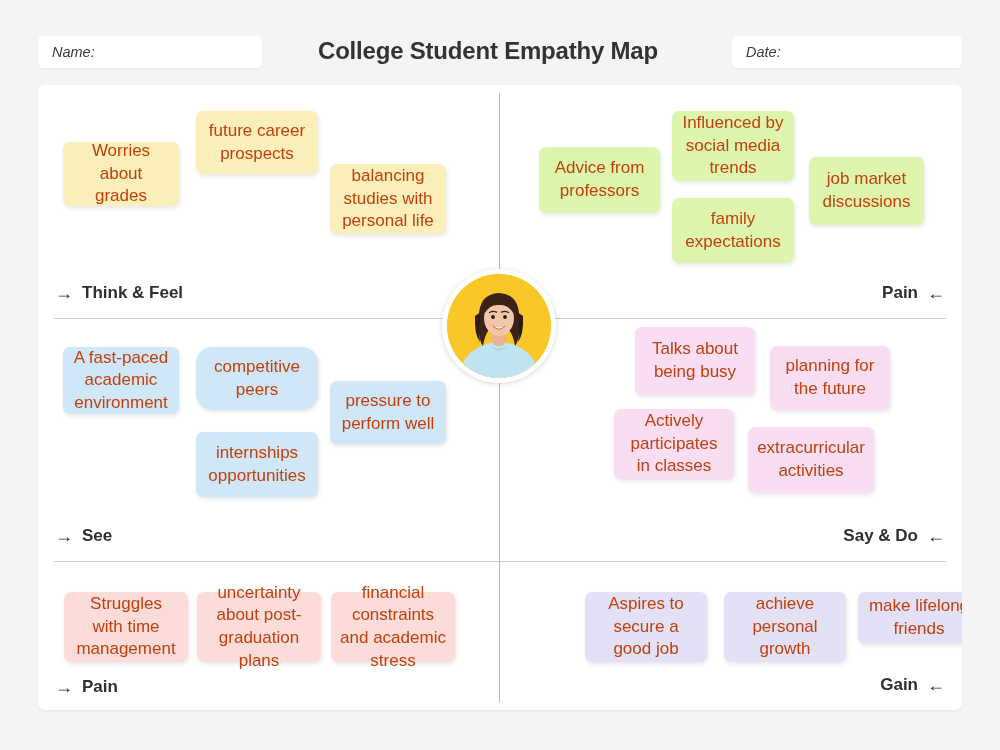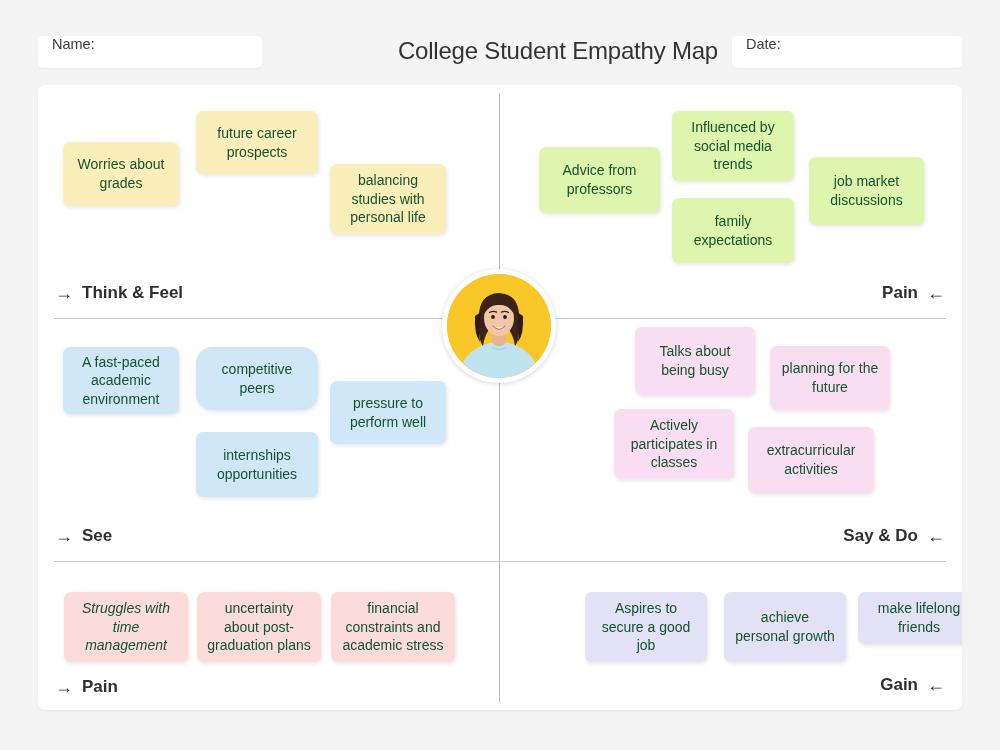--- a/index.html
+++ b/index.html
@@ -28,37 +28,38 @@
     height: 34px;
   }
 
   .field {
     position: absolute;
     top: 0;
     height: 32px;
     background: #ffffff;
     border-radius: 5px;
     display: flex;
-    align-items: flex-start;
+    align-items: center;
     padding-left: 14px;
     font-size: 14.5px;
     color: #3b3b3b;
     box-shadow: 0 1px 2px rgba(0,0,0,0.04);
+    font-style: italic;
   }
   .field-name { left: 0px;  width: 224px; }
   .field-date { left: 694px; width: 230px; }
 
   .map-title {
     position: absolute;
     left: 280px;
     top: 1px;
     width: 400px;
-    text-align: right;
+    text-align: left;
     font-size: 24px;
-    font-weight: normal;
+    font-weight: bold;
     color: #333333;
     letter-spacing: -0.2px;
   }
 
   
   .board {
     position: absolute;
     left: 38px;
     top: 85px;
     width: 924px;
@@ -109,23 +110,23 @@
   .label-gain  { right: 17px; top: 590px; }
 
   
   .note {
     position: absolute;
     border-radius: 7px;
     display: flex;
     align-items: center;
     justify-content: center;
     text-align: center;
-    font-size: 14px;
+    font-size: 17px;
     line-height: 1.33;
-    color: #14532d;
+    color: #c2410c;
     padding: 6px 9px;
     box-shadow: 1px 2px 4px rgba(0,0,0,0.10);
   }
 
   
   .avatar {
     position: absolute;
     left: 404px;
     top: 184px;
     width: 114px;
@@ -213,21 +214,21 @@
       <div class="note" style="left: 634px; top: 113px; width: 122px; height: 65px; background: rgb(221, 245, 173);">family expectations</div>
       <div class="note" style="left: 771px; top: 72px; width: 115px; height: 68px; background: rgb(221, 245, 173);">job market discussions</div>
       <div class="note" style="left: 25px; top: 262px; width: 116px; height: 67px; background: rgb(207, 231, 247);">A fast-paced academic environment</div>
       <div class="note" style="left: 158px; top: 262px; width: 122px; height: 63px; background: rgb(207, 231, 247); border-radius: 16px;">competitive peers</div>
       <div class="note" style="left: 158px; top: 347px; width: 122px; height: 65px; background: rgb(207, 231, 247); text-align: center;">internships opportunities</div>
       <div class="note" style="left: 292px; top: 296px; width: 116px; height: 63px; background: rgb(207, 231, 247);">pressure to perform well</div>
       <div class="note" style="left: 597px; top: 242px; width: 120px; height: 68px; background: rgb(249, 221, 242);">Talks about being busy</div>
       <div class="note" style="left: 732px; top: 261px; width: 120px; height: 64px; background: rgb(249, 221, 242);">planning for the future</div>
       <div class="note" style="left: 576px; top: 324px; width: 120px; height: 70px; background: rgb(249, 221, 242);">Actively participates in classes</div>
       <div class="note" style="left: 710px; top: 342px; width: 126px; height: 66px; background: rgb(249, 221, 242);">extracurricular activities</div>
-      <div class="note" style="left: 26px; top: 507px; width: 124px; height: 70px; background: rgb(251, 220, 217); font-style: italic;">Struggles with time management</div>
+      <div class="note" style="left: 26px; top: 507px; width: 124px; height: 70px; background: rgb(251, 220, 217);">Struggles with time management</div>
       <div class="note" style="left: 159px; top: 507px; width: 124px; height: 70px; background: rgb(251, 220, 217);">uncertainty about post-graduation plans</div>
       <div class="note" style="left: 293px; top: 507px; width: 124px; height: 70px; background: rgb(251, 220, 217);">financial constraints and academic stress</div>
       <div class="note" style="left: 547px; top: 507px; width: 122px; height: 70px; background: rgb(227, 225, 245);">Aspires to secure a good job</div>
       <div class="note" style="left: 686px; top: 507px; width: 122px; height: 70px; background: rgb(227, 225, 245);">achieve personal growth</div>
       <div class="note" style="left: 820px; top: 507px; width: 122px; height: 52px; background: rgb(227, 225, 245);">make lifelong friends</div>
       <div class="quad-label label-think">
         <span class="arrow">→</span>
         <span>Think &amp; Feel</span>
       </div>
       <div class="quad-label label-hear">

